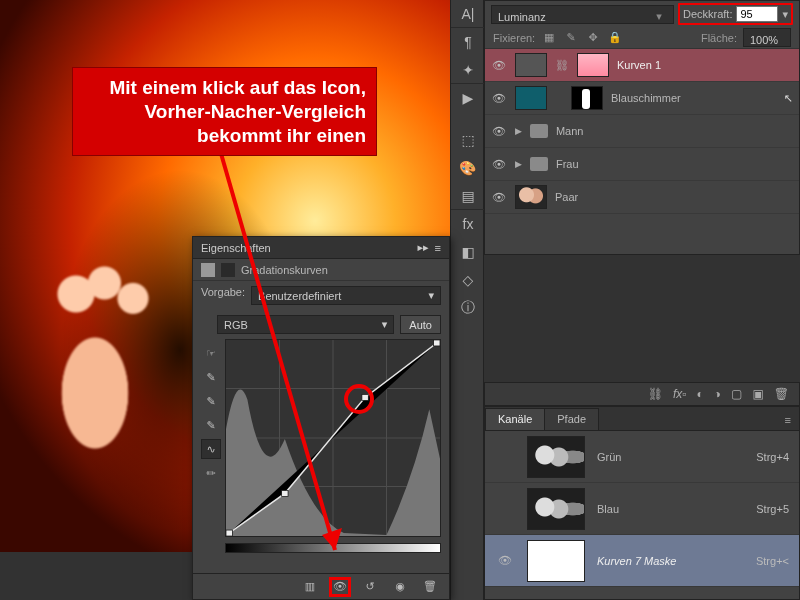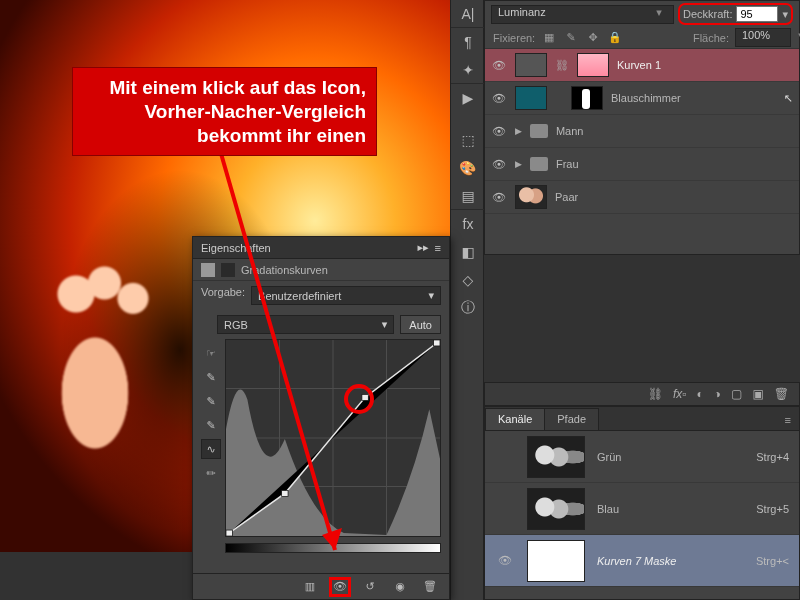--- a/index.html
+++ b/index.html
@@ -20,24 +20,24 @@
 .annot-box { position:absolute; left:72px; top:67px; width:305px; background:#d40000; border:1px solid #800; padding:8px 10px; color:#fff; font-size:19px; font-weight:bold; text-align:right; line-height:1.25; z-index:50; }
 
 
 .rt-strip { position:absolute; left:450px; top:0; width:34px; height:600px; background:#3b3b3b; border-left:1px solid #222; border-right:1px solid #222; }
 .rt-strip .ico { width:34px; height:28px; display:flex; align-items:center; justify-content:center; color:#b8b8b8; font-size:14px; }
 .rt-strip .ico.sep { border-bottom:1px solid #2a2a2a; }
 
 
 .layers { position:absolute; left:484px; top:0; right:0; height:255px; background:#424242; border:1px solid #222; }
 .layers-top { height:26px; display:flex; align-items:center; gap:4px; padding:0 6px; }
-.sel { background:#303030; border:1px solid #222; color:#ccc; height:19px; padding:0 6px; display:flex; align-items:flex-start; justify-content:space-between;gap:28px; }
+.sel { background:#303030; border:1px solid #222; color:#ccc; height:19px; padding:0 6px; display:flex; align-items:flex-end; justify-content:space-between;gap:28px; }
 .sel .arr { width:16px; text-align:center; color:#888; }
 .lbl { color:#bbb; }
-.opac-row { display:flex; align-items:center; gap:4px; border:2px solid #e00; border-radius:7px; padding:1px 3px; }
+.opac-row { display:flex; align-items:center; gap:4px; border:2px solid #e00; border-radius:1px; padding:1px 3px; }
 .opac-input { background:#fff; color:#000; border:1px solid #737373; width:42px; height:16px; font-size:11px; padding:0 3px; }
 .lockrow { height:22px; display:flex; align-items:center; gap:6px; padding:0 8px; color:#999; border-bottom:1px solid #333; }
 .lockrow .mini { width:16px; height:16px; display:flex; align-items:center; justify-content:center; font-size:11px; }
 
 .layerlist { }
 .layer { height:33px; display:flex; align-items:center; padding:0 6px; border-bottom:1px solid #393939; gap:8px; }
 .layer.sel-row { background:#904a55; color:#eee; }
 .eye { width:16px; text-align:center; color:#bbb; }
 .thumb { width:32px; height:24px; border:1px solid #222; background:#555; }
 .thumb.pink { background:linear-gradient(#ffb6c4,#ff8aa1); }
@@ -142,21 +142,21 @@
     </div>
   </div>
   <div class="lockrow">
     <span>Fixieren:</span>
     <span class="mini">▦</span>
     <span class="mini">✎</span>
     <span class="mini">✥</span>
     <span class="mini">🔒</span>
     <span style="flex:1"></span>
     <span>Fläche:</span>
-    <span class="sel" style="width:56px">
+    <span class="sel" style="width:48px">
       <span>100%</span>
         <span class="arr">▾</span>
     </span>
   </div>
   <div class="layerlist">
     <div class="layer sel-row">
       <span class="eye">👁</span>
       <span class="thumb" style="background:#555"></span>
       <span style="color:#aaa">⛓</span>
       <span class="thumb pink"></span>

